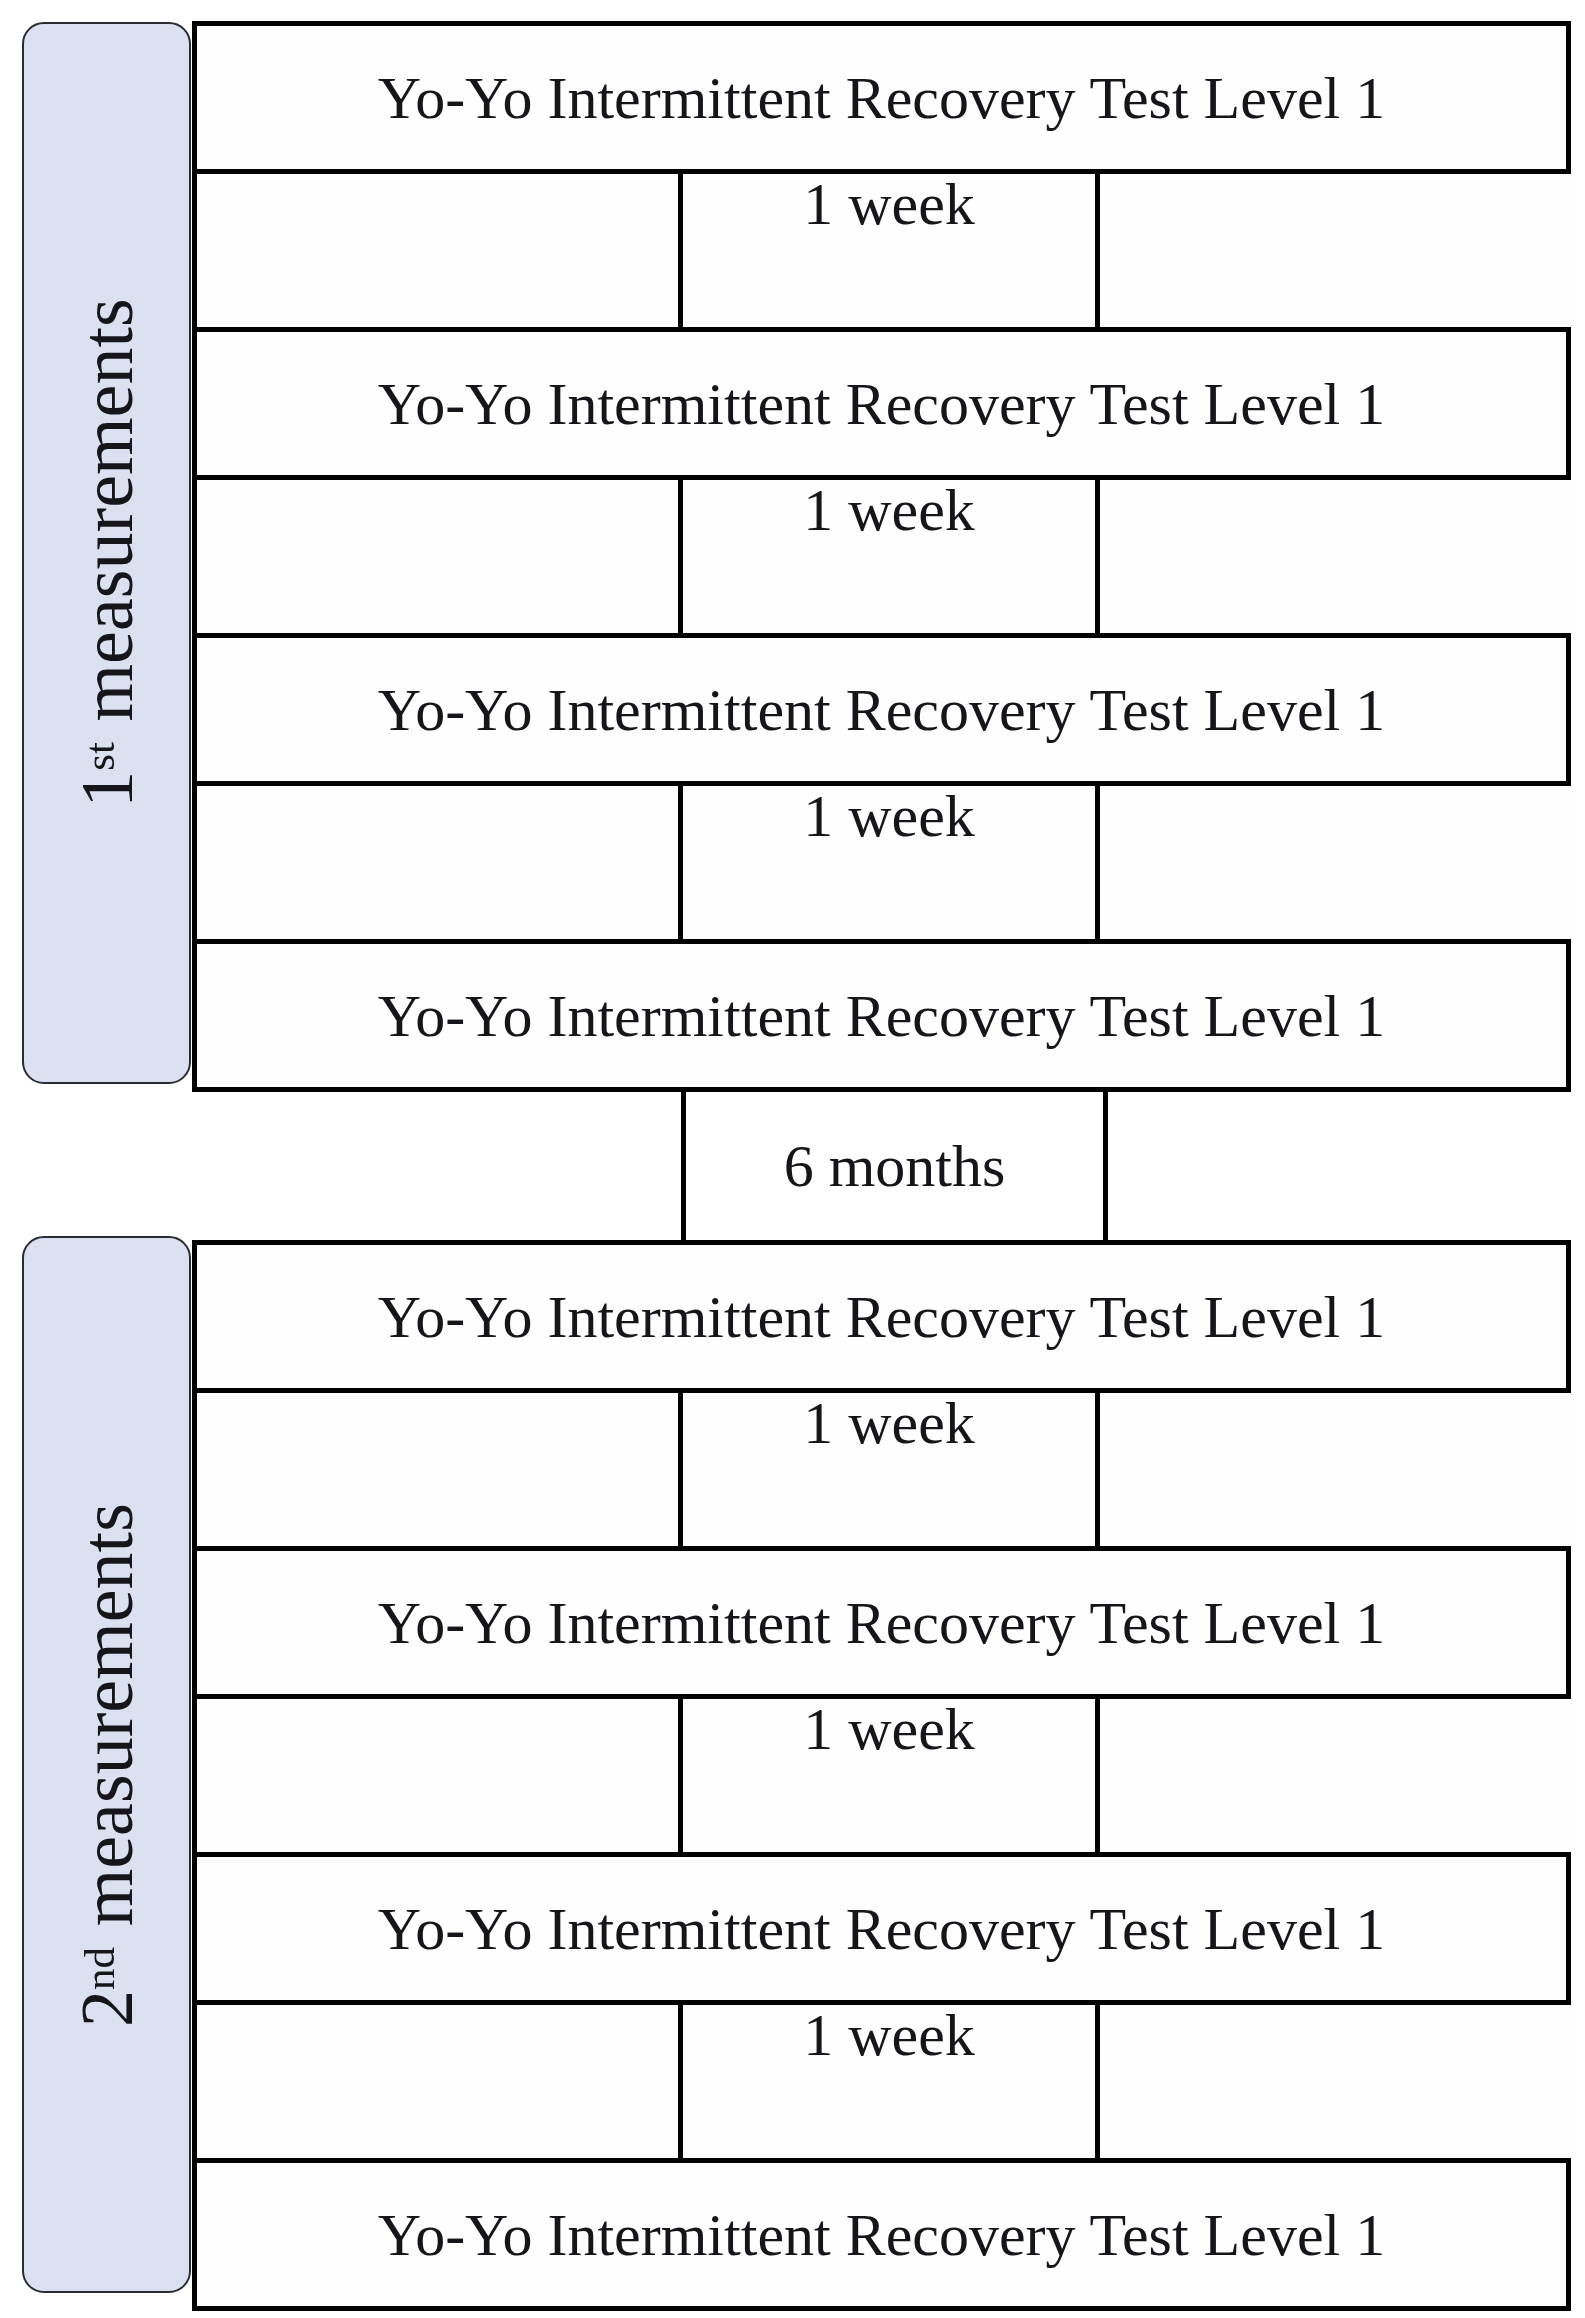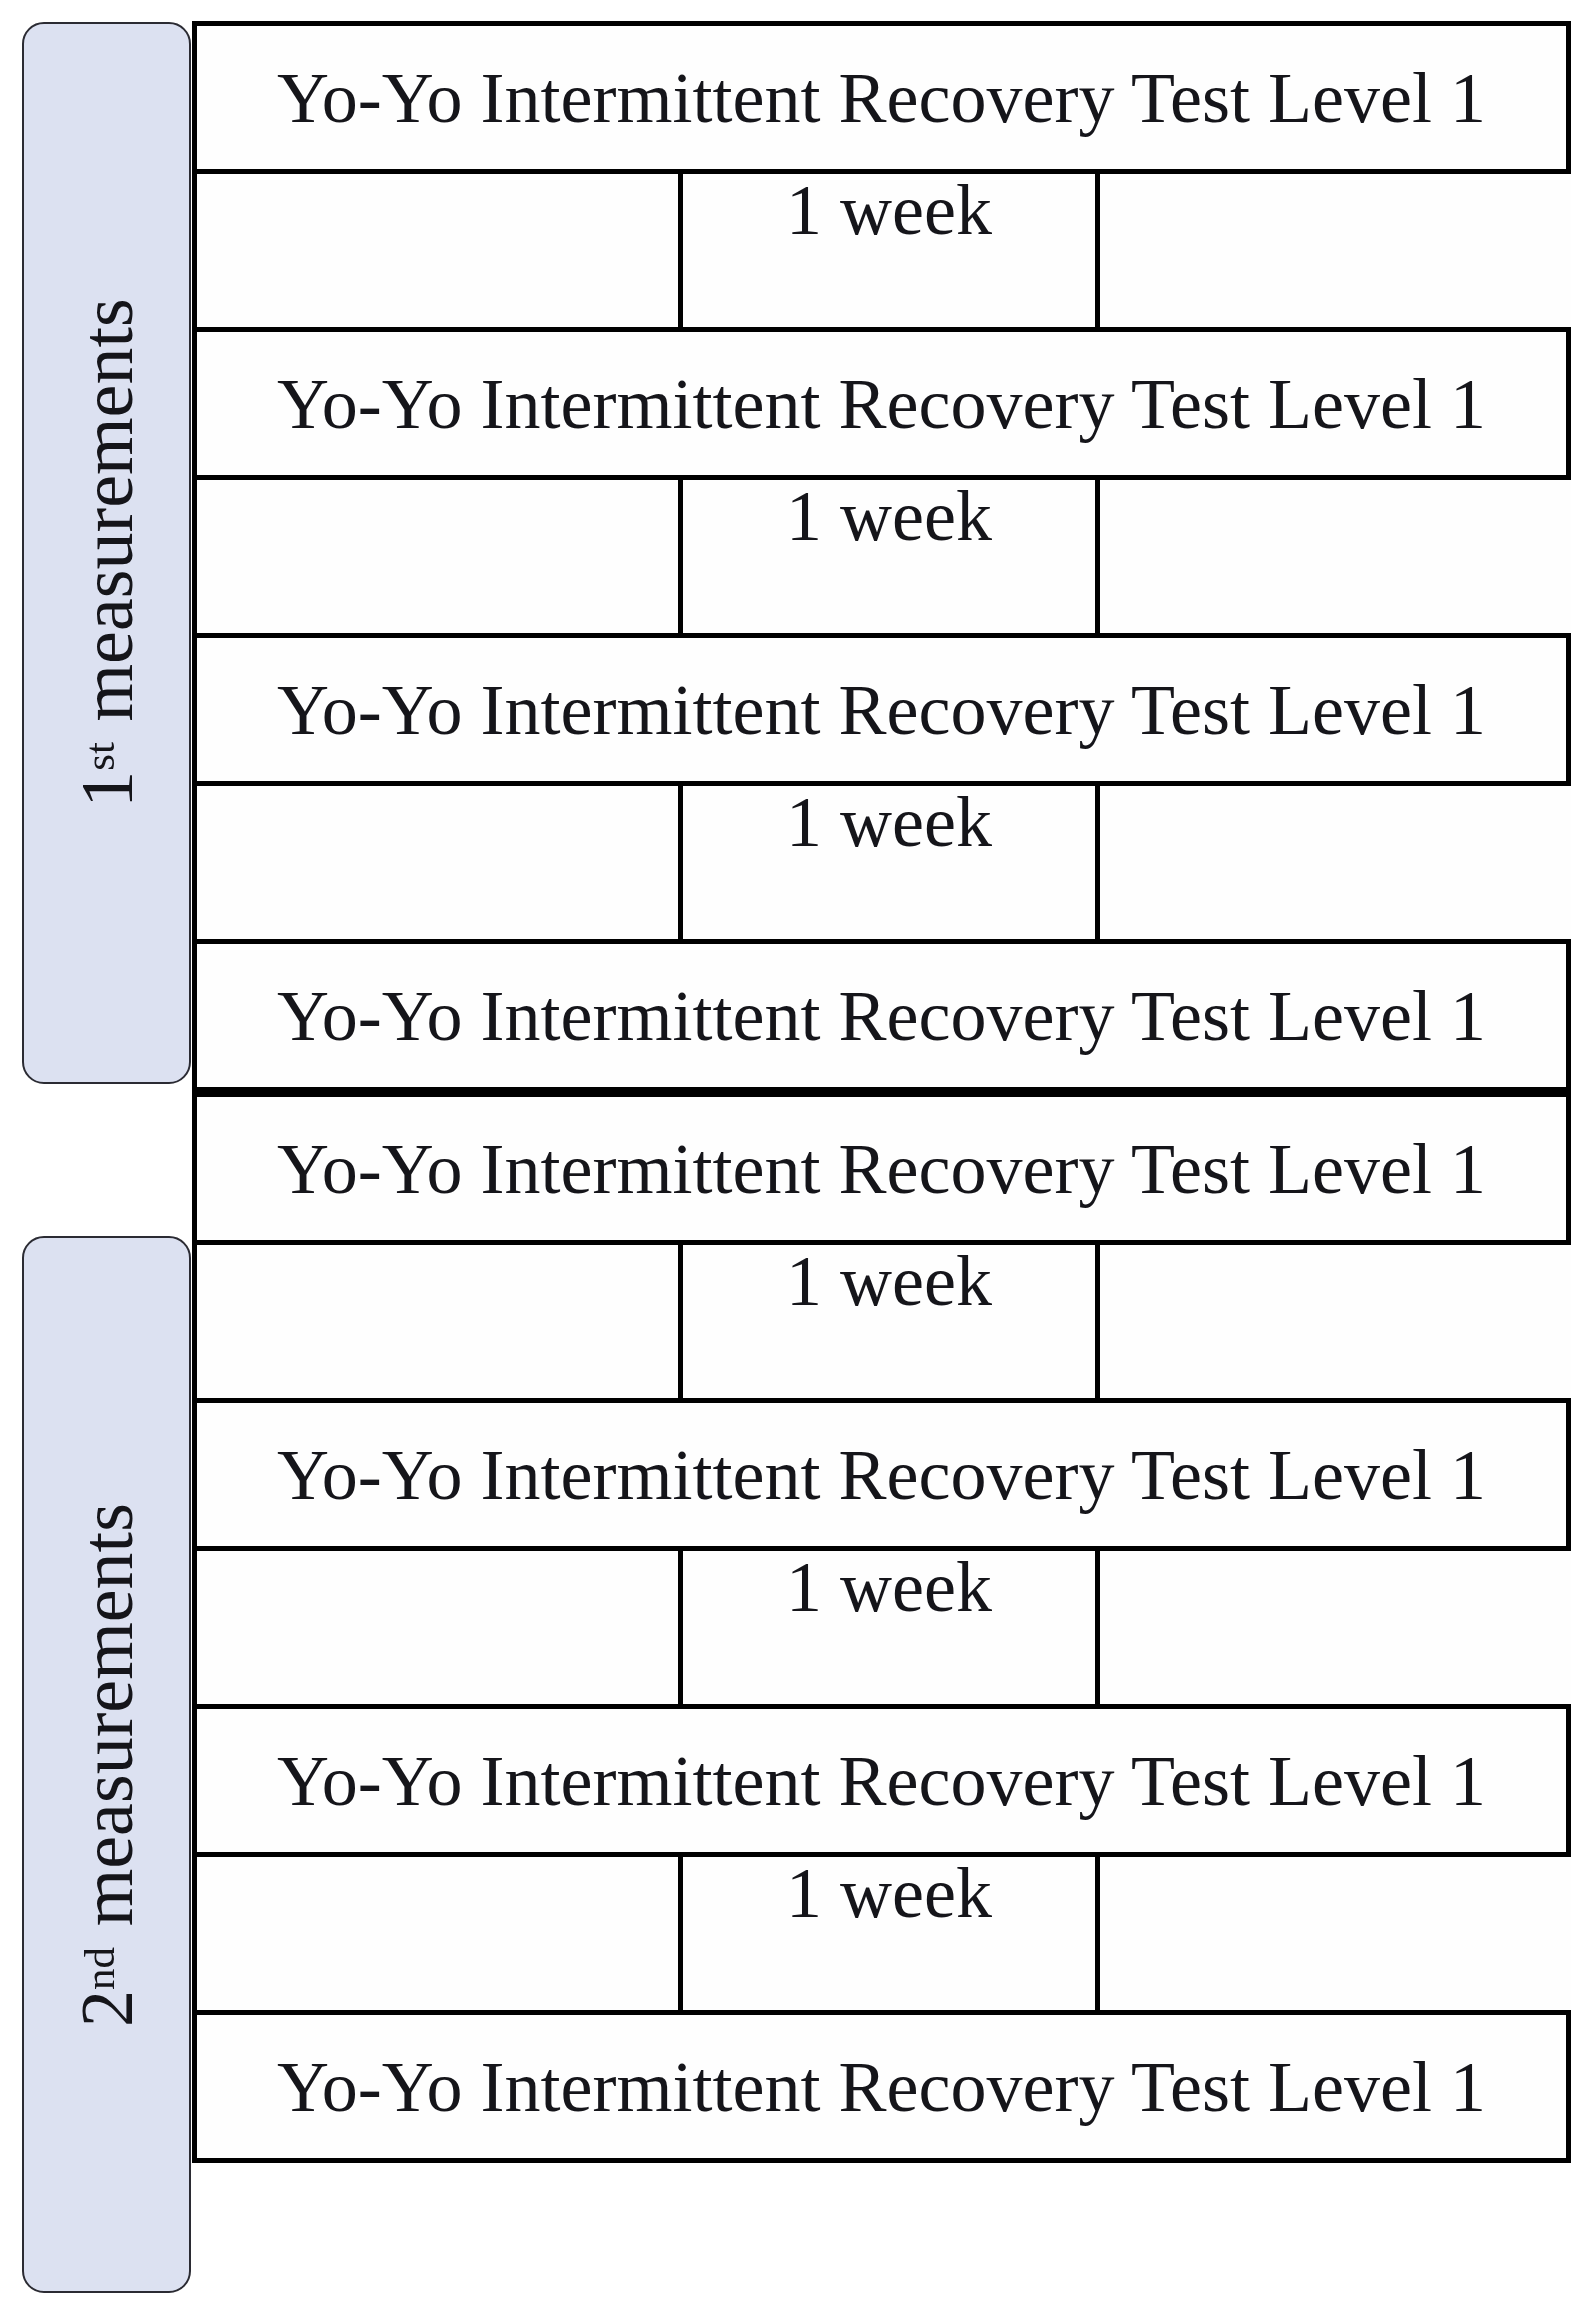--- a/index.html
+++ b/index.html
@@ -94,21 +94,21 @@
     width: 427px;
     top: 0;
     bottom: 0;
     border-left: 5.9px solid var(--box-border, #000000);
     border-right: 5.9px solid var(--box-border, #000000);
     display: flex;
     align-items: center;
     justify-content: center;
   }
   .box-label, .cell-label {
-    font-size: 72px;
+    font-size: 60px;
     line-height: 1;
     white-space: nowrap;
   }
 </style>
 </head>
 <body>
 
 <div class="canvas">
 
   <div class="sidebar sidebar-1">
@@ -142,20 +142,25 @@
     </div>
     <div class="week-row">
       <div class="week-cell">
         <span class="cell-label">1 week</span>
       </div>
     </div>
     <div class="test-box">
       <span class="box-label">Yo-Yo Intermittent Recovery Test Level 1</span>
     </div>
 
+    <div class="gap-row">
+      <div class="gap-cell">
+        <span class="cell-label">6 months</span>
+      </div>
+    </div>
 
     <div class="test-box">
       <span class="box-label">Yo-Yo Intermittent Recovery Test Level 1</span>
     </div>
     <div class="week-row">
       <div class="week-cell">
         <span class="cell-label">1 week</span>
       </div>
     </div>
     <div class="test-box">

